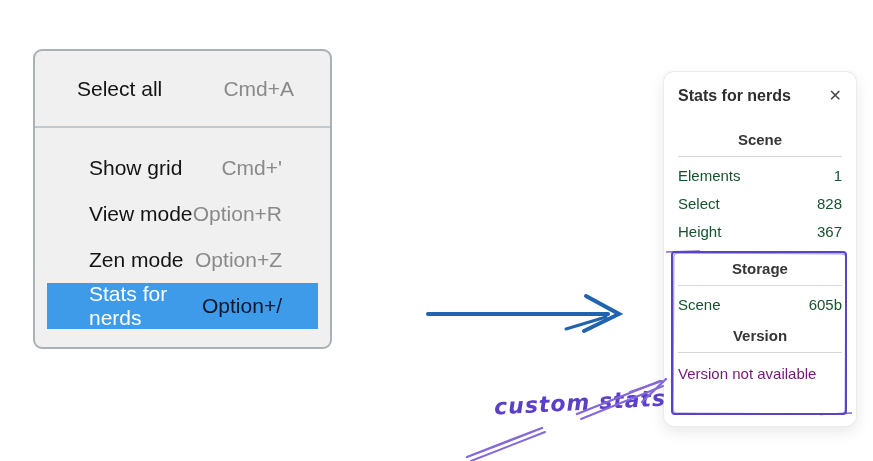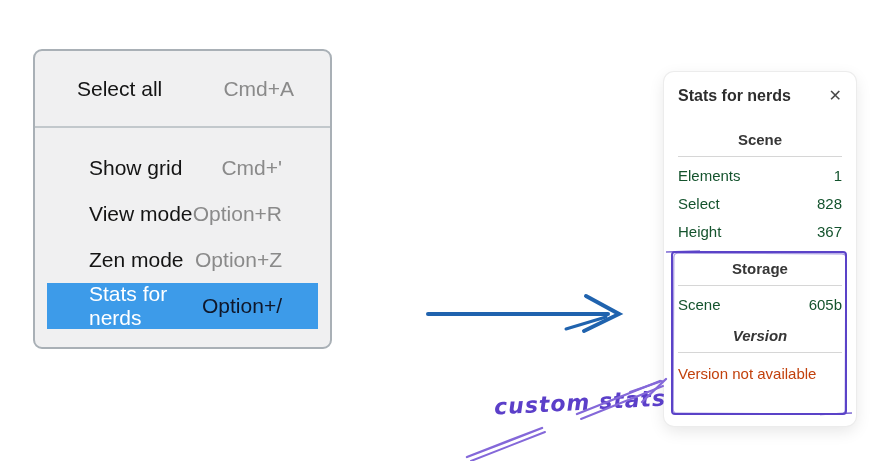--- a/index.html
+++ b/index.html
@@ -40,28 +40,28 @@
   .panel-close{
     font-size:16px;color:#4a4a4a;line-height:16px;cursor:pointer;
     font-family:"DejaVu Sans", sans-serif;
   }
   .sec-heading{
     text-align:center;font-size:15px;font-weight:bold;color:#363636;
     height:20px;line-height:20px;
   }
   .sec-heading.first{margin-top:22px;}
   .sec-heading.storage{margin-top:14px;}
-  .sec-heading.version{margin-top:8px;font-style:italic;}
+  .sec-heading.version{margin-top:8px;}
   .sec-hr{border:none;border-top:1px solid #d6d6d6;margin:6px 0 0 0;}
   .rows{margin-top:4px;}
   .stat-row{
     height:28px;display:flex;align-items:center;justify-content:space-between;
     font-size:15px;color:#14532d;
   }
-  .stat-note{height:28px;display:flex;align-items:center;font-size:15px;color:#c2410c;margin-top:6px;}
+  .stat-note{height:28px;display:flex;align-items:center;font-size:15px;color:#701a75;margin-top:6px;}
 
   
   .custom-stats-label{
     position:absolute;left:494px;top:390px;
     font-family:"DejaVu Sans", sans-serif;
     font-style:italic;font-weight:bold;font-size:22px;letter-spacing:1px;
     color:#5b3fc9;transform:rotate(-3deg);white-space:nowrap;
   }
 
   

